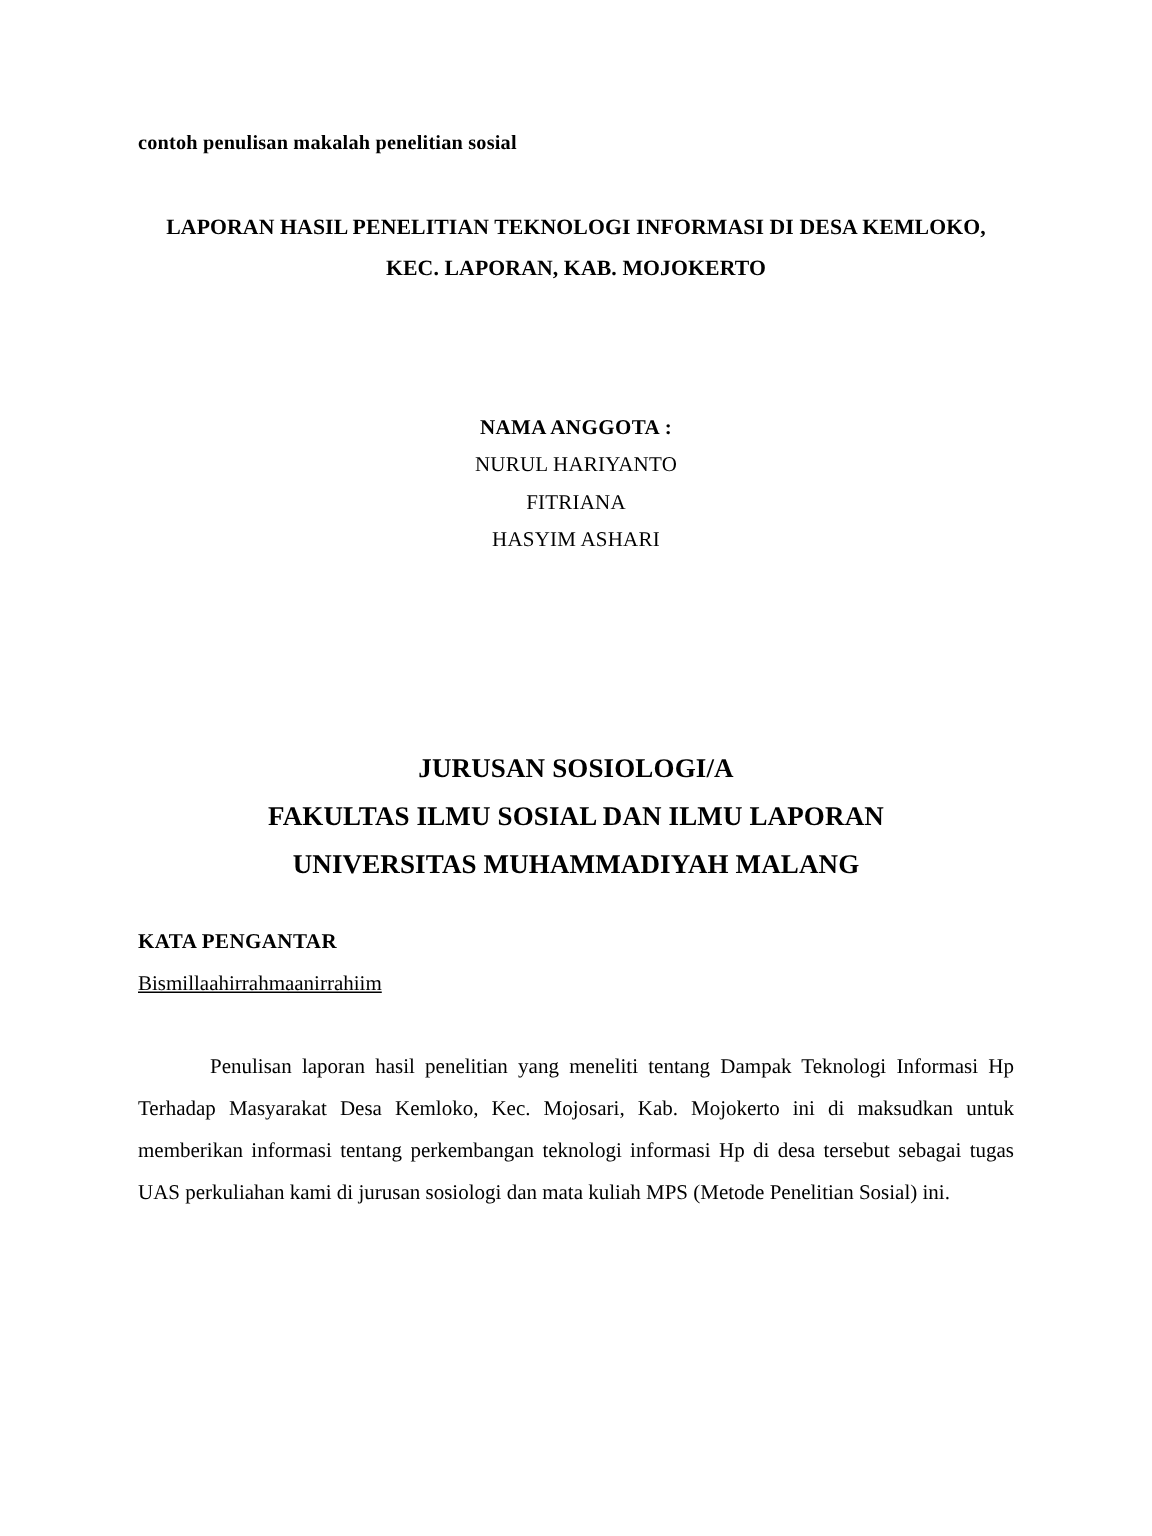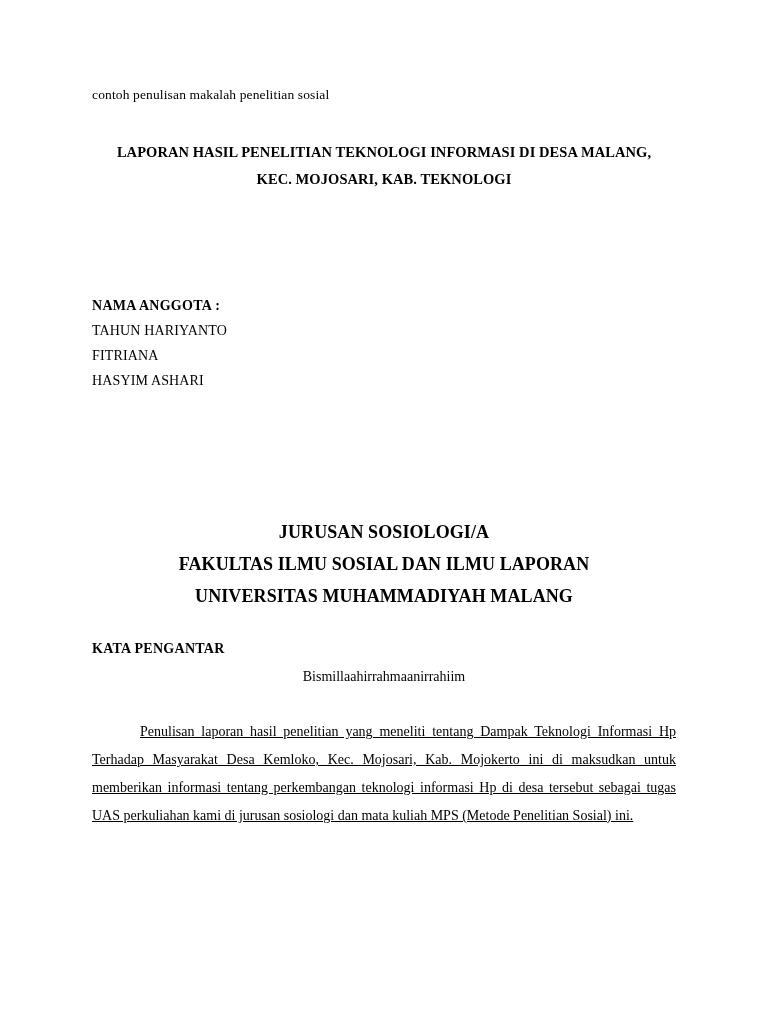--- a/index.html
+++ b/index.html
@@ -24,41 +24,41 @@
     position: absolute;
     left: 92px;
     top: 0;
     width: 584px;
   }
 
   
   .doc-subject {
     margin-top: 86px;
     font-size: 13.5px;
-    font-weight: normal;
+    font-weight: bold;
     line-height: 1.35;
     text-align: left;
     letter-spacing: 0.01em;
   }
 
   
   .doc-title {
     margin-top: 35px;
     font-size: 14.5px;
     font-weight: bold;
     line-height: 1.85;
     text-align: center;
     letter-spacing: 0.005em;
   }
   .doc-title .tline { display: block; }
 
   
   .members {
-    margin-top: 100px;
-    text-align: left;
+    margin-top: 80px;
+    text-align: center;
     font-size: 14px;
     line-height: 1.79;
   }
   .members .members-heading {
     display: block;
     font-weight: bold;
     letter-spacing: 0.02em;
   }
   .members .member-name {
     display: block;
@@ -81,51 +81,51 @@
   .preface-heading {
     margin-top: 25px;
     text-align: left;
     font-size: 14px;
     font-weight: bold;
     letter-spacing: 0.02em;
     line-height: 1.6;
   }
   .basmalah {
     margin-top: 6px;
-    text-align: center;
+    text-align: left;
     font-size: 14px;
     font-weight: normal;
     line-height: 1.6;
+    text-decoration: underline;
   }
   .preface-body {
     margin-top: 30px;
     text-align: justify;
     text-justify: inter-word;
     font-size: 14px;
     line-height: 1.98;
     text-indent: 48px;
-    text-decoration: underline;
   }
 </style>
 </head>
 <body>
 
 <div id="page">
   <div class="column">
 
     <div class="doc-subject">contoh penulisan makalah penelitian sosial</div>
 
     <div class="doc-title">
-      <span class="tline">LAPORAN HASIL PENELITIAN TEKNOLOGI INFORMASI DI DESA MALANG,</span>
-      <span class="tline">KEC. MOJOSARI, KAB. TEKNOLOGI</span>
+      <span class="tline">LAPORAN HASIL PENELITIAN TEKNOLOGI INFORMASI DI DESA KEMLOKO,</span>
+      <span class="tline">KEC. LAPORAN, KAB. MOJOKERTO</span>
     </div>
 
     <div class="members">
       <span class="members-heading">NAMA ANGGOTA :</span>
-      <span class="member-name">TAHUN HARIYANTO</span>
+      <span class="member-name">NURUL HARIYANTO</span>
       <span class="member-name">FITRIANA</span>
       <span class="member-name">HASYIM ASHARI</span>
     </div>
 
     <div class="institution">
       <span class="iline">JURUSAN SOSIOLOGI/A</span>
       <span class="iline">FAKULTAS ILMU SOSIAL DAN ILMU LAPORAN</span>
       <span class="iline">UNIVERSITAS MUHAMMADIYAH MALANG</span>
     </div>
 

